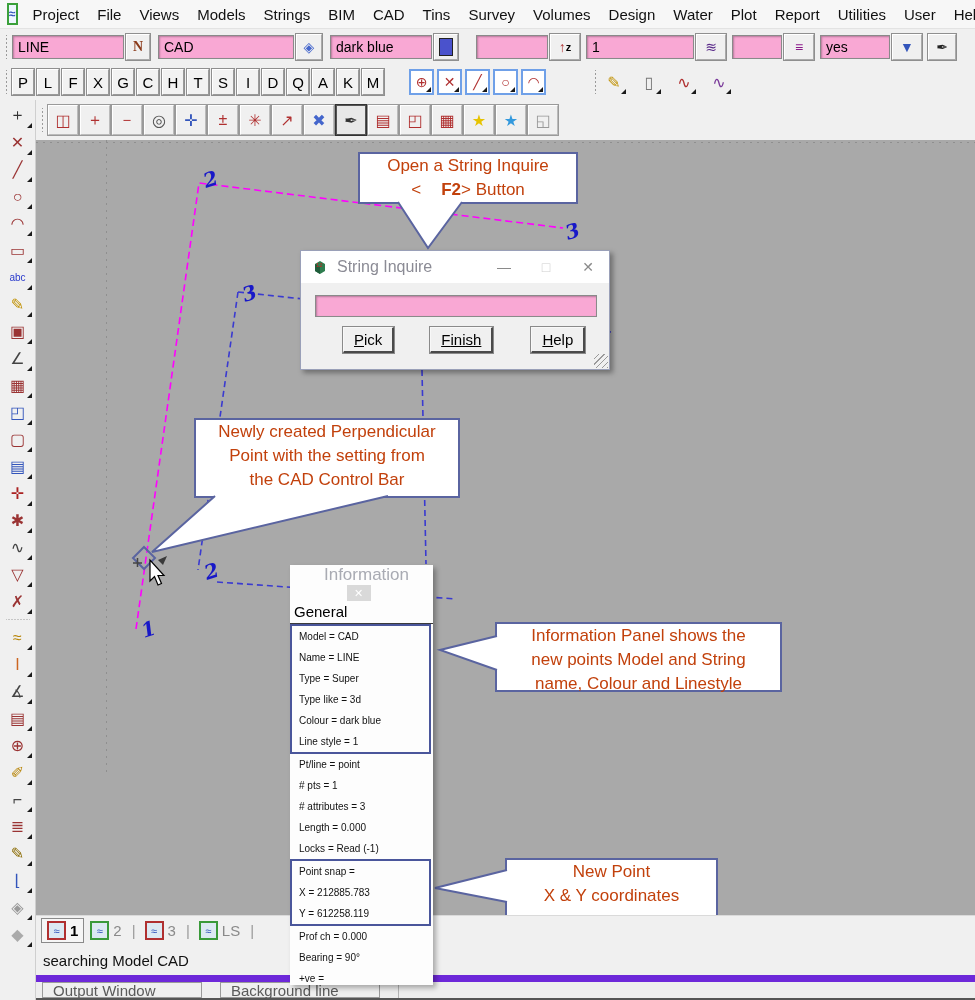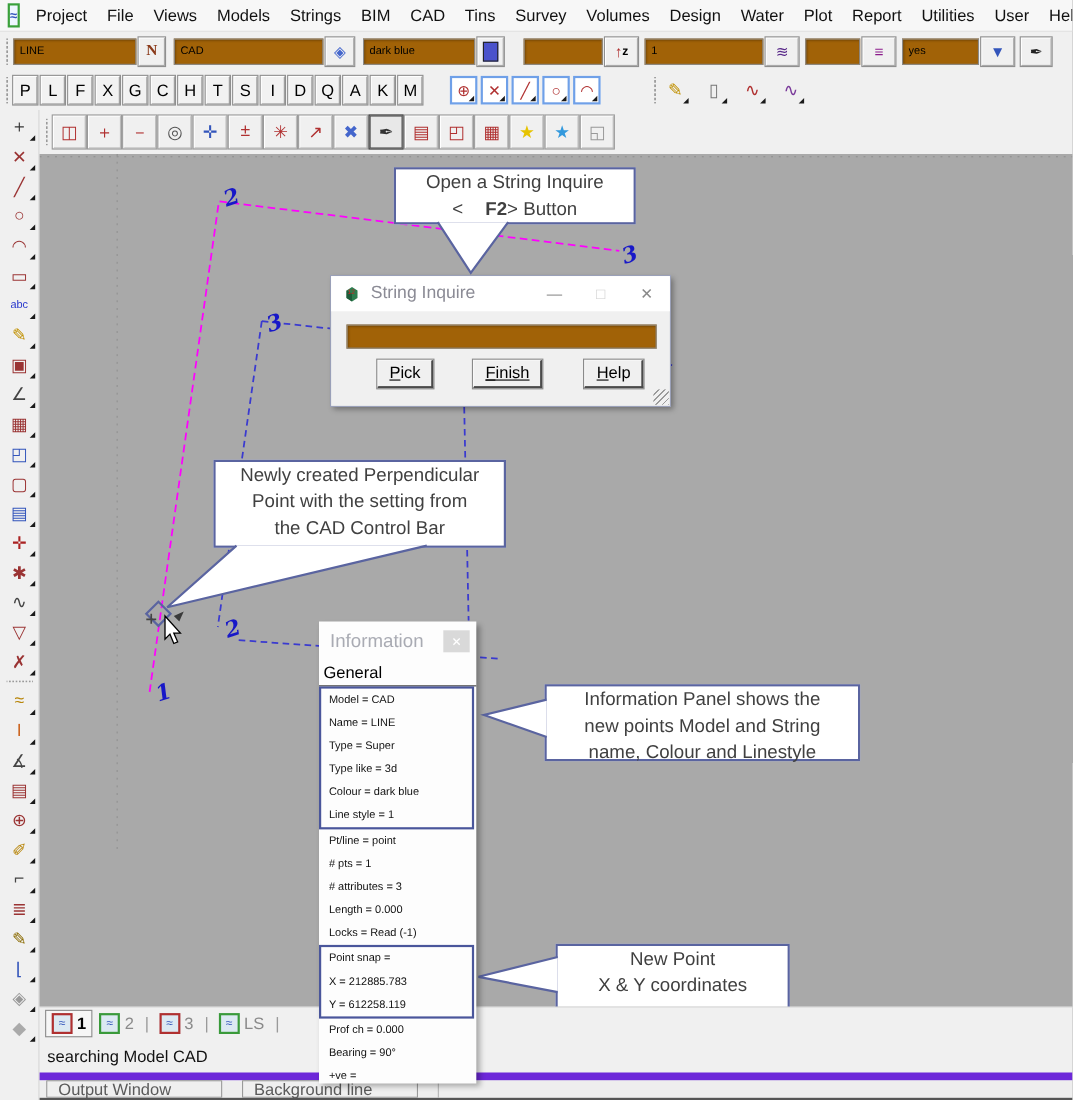--- a/index.html
+++ b/index.html
@@ -6,21 +6,21 @@
   html,body { width:975px; height:1000px; overflow:hidden; }
   body { font-family:"Liberation Sans", sans-serif; background:#f0f0f0; font-size:14px; color:#111; }
 
   
   .menubar { height:28px; background:#f7f7f7; display:flex; align-items:center; white-space:nowrap; overflow:hidden; }
   .app-icon { width:22px; height:22px; margin:0 6px 0 7px; border:2px solid #3aa03a; background:#eef6ff; display:flex; align-items:center; justify-content:center; color:#3355bb; font-size:12px; font-weight:bold; }
   .menu-item { padding:5px 9px; font-size:15px; color:#111; }
 
   .controlbar { height:36px; background:#f0f0f0; display:flex; align-items:center; border-top:1px solid #e3e3e3; }
   .grip { width:6px; height:24px; margin:0 3px; background-image:radial-gradient(#9a9a9a 1px, transparent 1px); background-size:3px 4px; background-repeat:repeat-y; background-position:center; }
-  .tb-input { height:24px; background:#a16207; border:1px solid #8a8a8a; box-shadow:inset 1px 1px 2px rgba(0,0,0,.28); font-size:10px; padding:0 5px; font-family:"Liberation Sans",sans-serif; }
+  .tb-input { height:24px; background:#f9a8d4; border:1px solid #8a8a8a; box-shadow:inset 1px 1px 2px rgba(0,0,0,.28); font-size:14px; padding:0 5px; font-family:"Liberation Sans",sans-serif; }
   .tb-btn { height:26px; background:#f0f0f0; border:1px solid #aaa; border-top-color:#fff; border-left-color:#fff; outline:1px solid #8f8f8f; margin-left:2px; display:flex; align-items:center; justify-content:center; font-size:14px; cursor:default; }
   .swatch-inner { width:14px; height:18px; background:#4a52cc; border:1px solid #222; }
 
   .letterbar { height:36px; background:#f0f0f0; display:flex; align-items:center; }
   .letter-btn { width:22px; height:26px; margin-right:3px; background:#f2f2f2; border:1px solid #9a9a9a; border-top-color:#fff; border-left-color:#fff; outline:1px solid #8f8f8f; font-size:15px; display:flex; align-items:center; justify-content:center; }
   .cadmode-btn { width:25px; height:26px; margin-right:3px; background:#fff; border:2px solid #6fa0e8; color:#b03030; font-size:14px; display:flex; align-items:center; justify-content:center; position:relative; }
   .flyout::after { content:""; position:absolute; right:1px; bottom:1px; border-left:5px solid transparent; border-bottom:5px solid #1a1a1a; }
   .stringtool-btn { width:26px; height:26px; margin-right:9px; background:#f0f0f0; border:0; font-size:16px; display:flex; align-items:center; justify-content:center; position:relative; }
 
   
@@ -35,38 +35,38 @@
   .view-btn.selected { border:1px solid #555; outline:1px solid #333; background:#e8e8e8; }
 
   
   .canvas { position:relative; height:775px; background:#a9a9a9; overflow:hidden; }
   .canvas::before { content:""; position:absolute; left:70px; top:0; bottom:140px; width:1px; background-image:linear-gradient(#8f8f8f 30%, transparent 30%); background-size:1px 7px; }
   .canvas::after { content:""; position:absolute; left:0; right:0; top:2px; height:1px; background-image:linear-gradient(90deg,#8f8f8f 30%, transparent 30%); background-size:7px 1px; }
   svg.layer { position:absolute; inset:0; }
   .lines-layer { z-index:1; }
   .overlay-layer { z-index:3; pointer-events:none; }
 
-  .callout { position:absolute; z-index:2; background:#fff; border:2px solid #5a64a0; text-align:center; color:#404040; }
+  .callout { position:absolute; z-index:2; background:#fff; border:2px solid #5a64a0; text-align:center; color:#c2410c; }
   .callout p { font-size:17px; line-height:24px; }
   .callout .b { font-weight:bold;margin-left:20px; }
 
   
   .dialog { position:absolute; z-index:4; left:264px; top:110px; width:310px; height:120px; background:#f0f0f0; border:1px solid #9aa0b8; box-shadow:3px 3px 5px rgba(0,0,0,.35); }
   .dialog-title { height:32px; background:#fff; display:flex; align-items:center; }
   .dialog-title .dlg-icon { width:18px; height:18px; margin:0 8px 0 10px; }
   .dialog-title .t { font-size:16px; color:#8b8b95; flex:1; }
   .dlg-ctl { width:42px; text-align:center; color:#8a8a8a; font-size:14px; }
   .dlg-input { position:absolute; left:14px; top:44px; width:282px; height:22px; }
   .dlg-buttons { position:absolute; left:0; top:76px; width:100%; display:flex; }
   .dlg-btn { height:26px; background:#f0f0f0; border:1px solid #f8f8f8; border-right:2px solid #4a4a4a; border-bottom:2px solid #4a4a4a; outline:1px solid #8a8a8a; font-size:15px; padding:2px 10px; }
   .dlg-grip { position:absolute; right:1px; bottom:1px; width:14px; height:14px; background:repeating-linear-gradient(135deg, transparent 0 3px, #9a9a9a 3px 4px); }
 
   
   .info-panel { position:absolute; z-index:10; left:290px; top:565px; width:143px; height:420px; background:#fdfdfd; box-shadow:3px 3px 5px rgba(0,0,0,.3); }
-  .info-title { height:36px; display:flex; align-items:center; }
+  .info-title { height:36px; display:flex; align-items:center;flex-direction:column; }
   .info-title .t { flex:1; font-size:17px; color:#a9abb3; padding-left:10px; }
   .info-close { width:24px; height:20px; margin-right:6px; background:#d9d9d9; color:#fff; font-size:11px; display:flex; align-items:center; justify-content:center; }
   .info-section { font-size:15px; color:#000; padding:2px 0 3px 4px; border-bottom:1px solid #3a3a3a; }
   .info-row { font-size:10px; line-height:21px; padding-left:9px; white-space:nowrap; }
   .info-group { border:2px solid #4a569b; margin-right:2px; }
   .info-group .info-row { padding-left:7px; }
 
   
   .tabsbar { height:30px; background:#f0f0f0; display:flex; align-items:center; padding-left:5px; border-top:1px solid #dadada; }
   .view-tab { display:flex; align-items:center; padding:2px 5px; margin-right:1px; }

